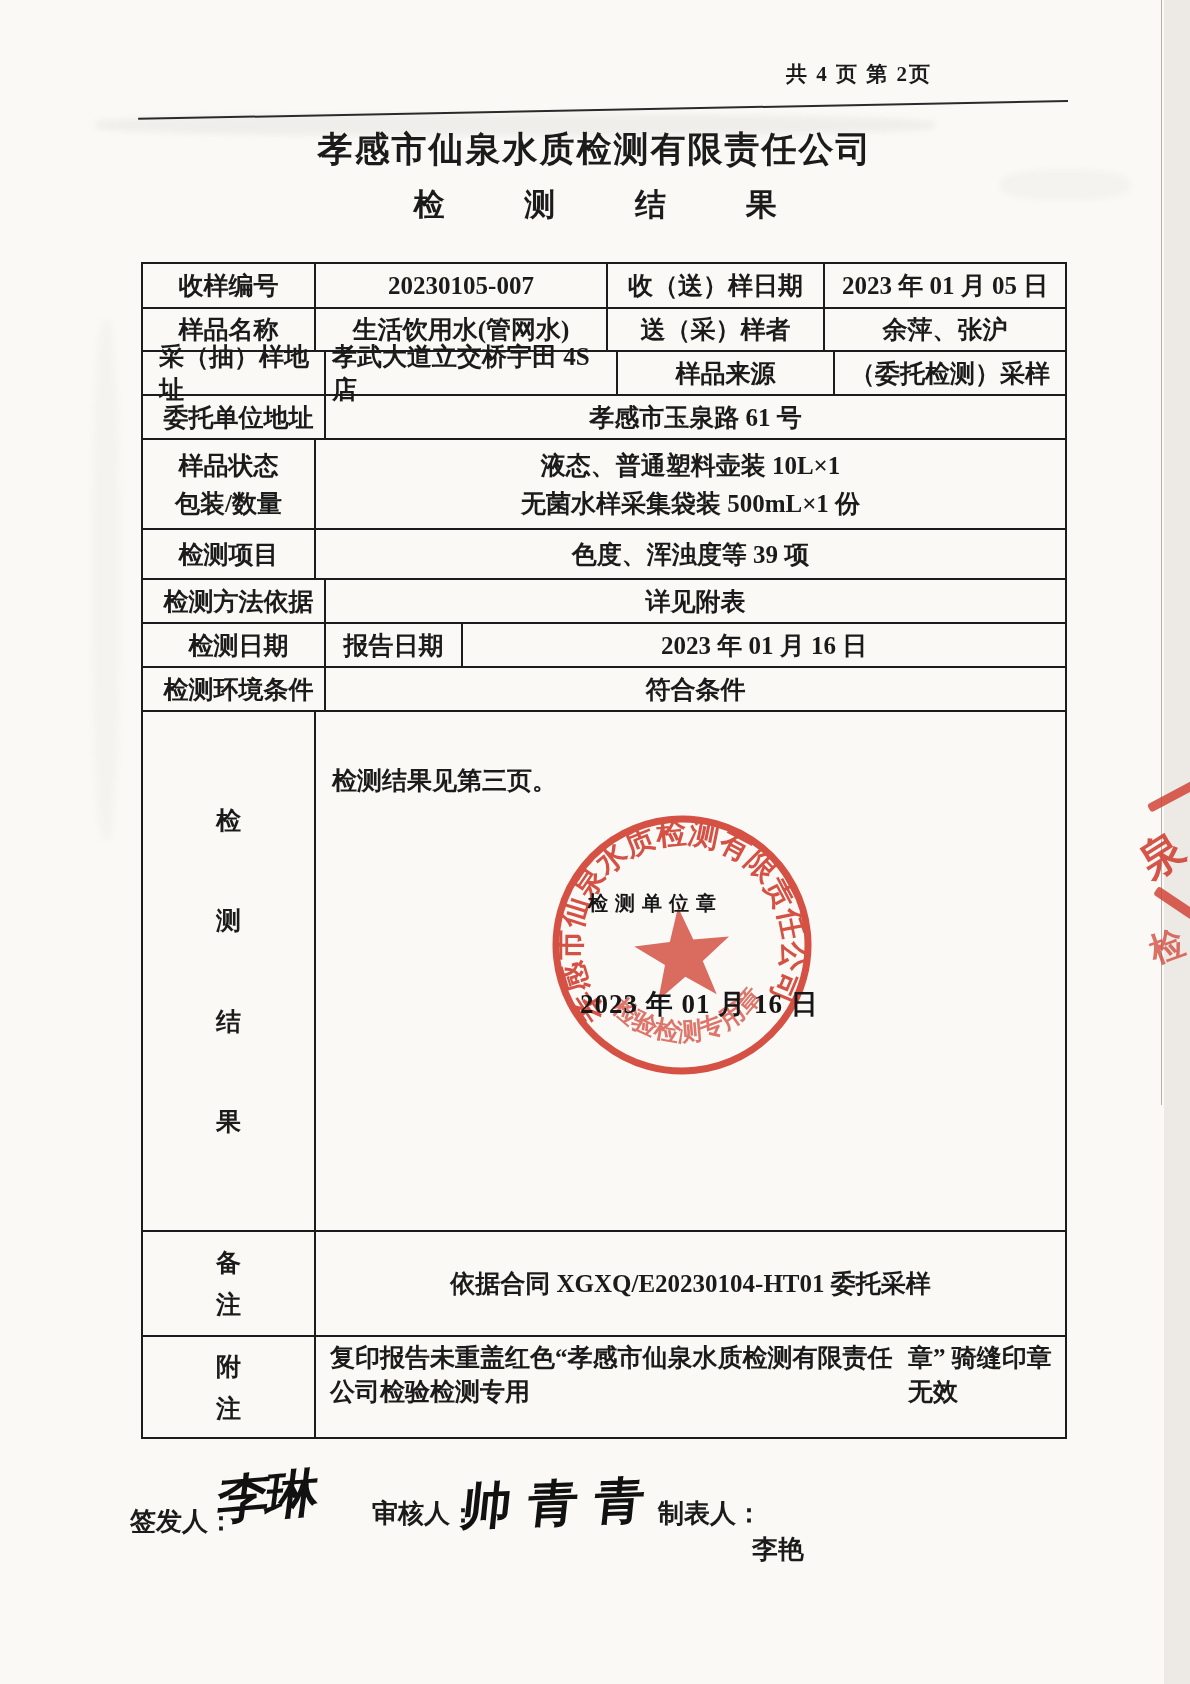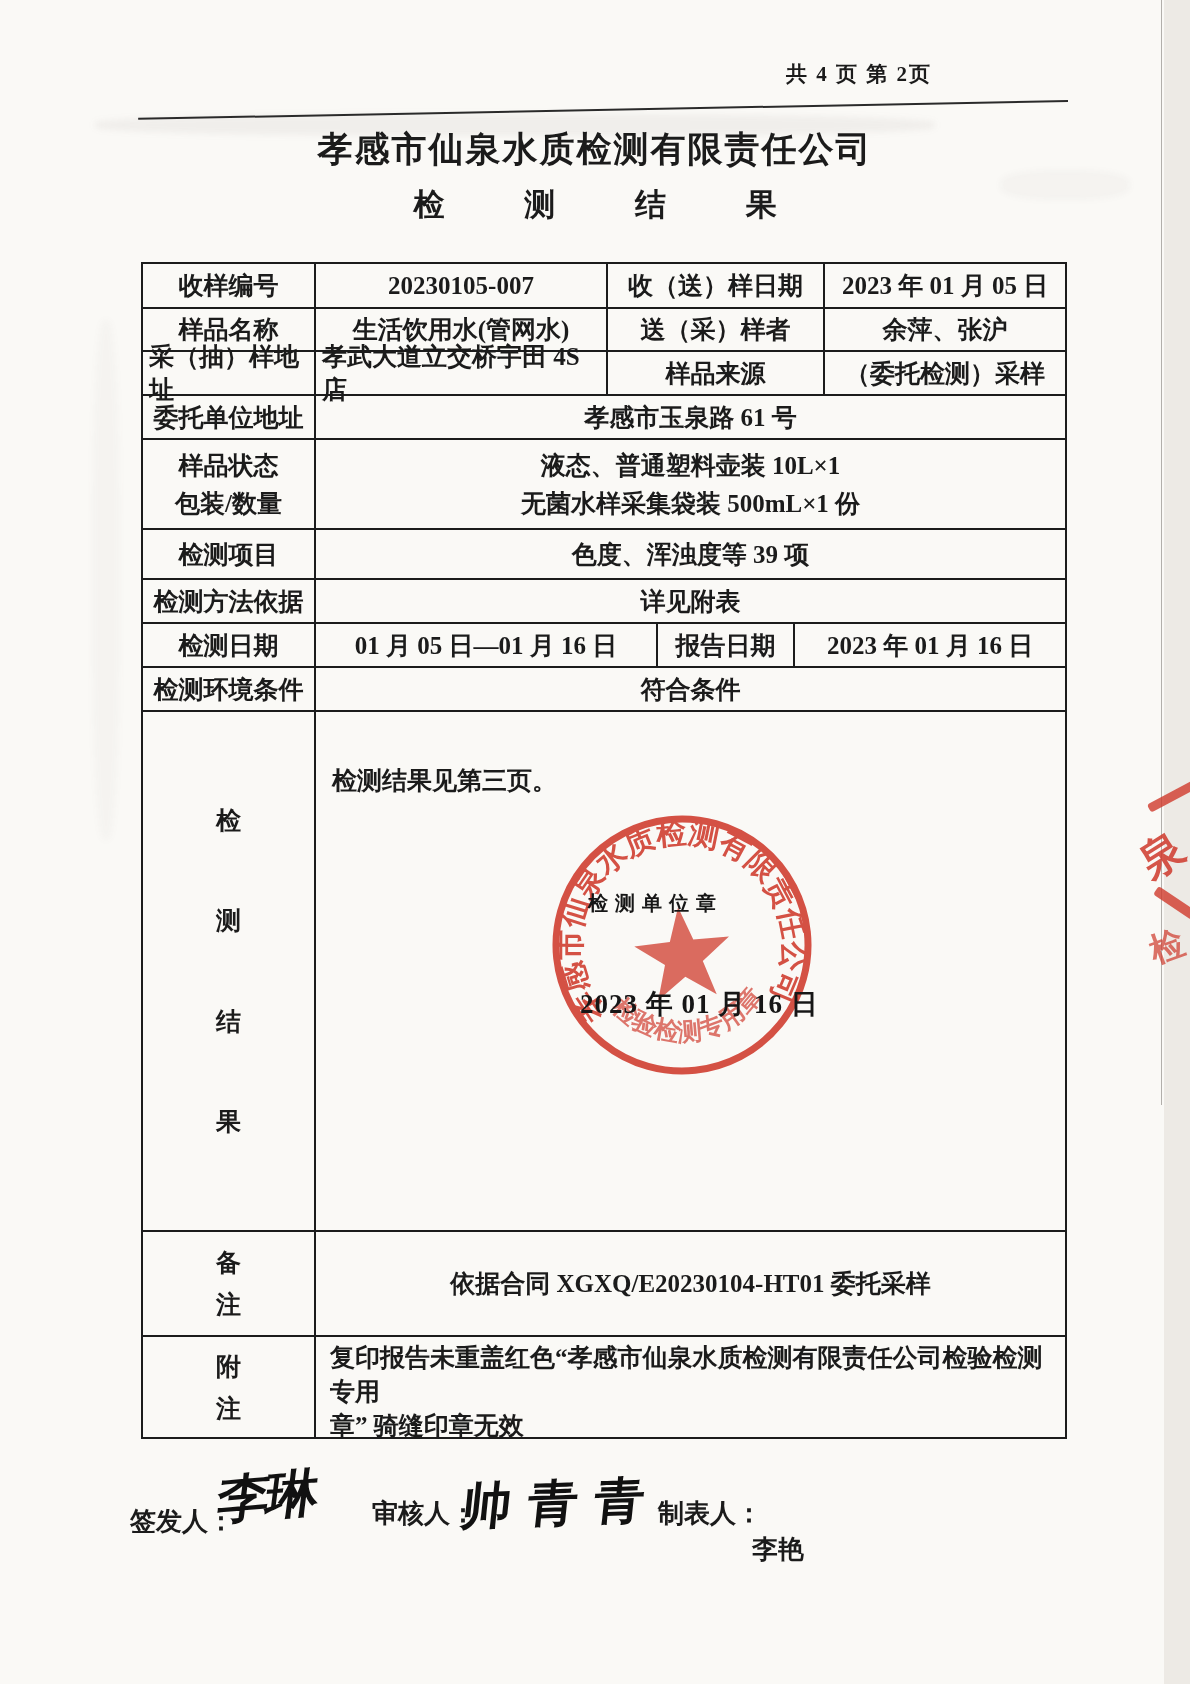--- a/index.html
+++ b/index.html
@@ -28,30 +28,30 @@
   .td{box-sizing:border-box;border-right:2px solid #1c1c1c;display:flex;
     align-items:center;justify-content:center;text-align:left;padding:2px 6px;}
   .td:last-child{border-right:none;}
   .c1{width:173px;flex:0 0 auto;}
   .c2{width:292px;flex:0 0 auto;}
   .c3{width:217px;flex:0 0 auto;}
   .c4{flex:1 1 auto;}
   .c2w{width:342px;flex:0 0 auto;}
   .c3n{width:137px;flex:0 0 auto;}
   .vspan{flex:1 1 auto;}
-  .h45{height:45px;} .h43{height:43px;} .h44{height:44px;}
+  .h45{height:45px;} .h43{height:43px;} .h44{height:44px;padding-left:10px;}
   .h90{height:90px;} .h50{height:50px;}
   .two-line{flex-direction:column;justify-content:space-around;padding:6px 4px;}
   .tall{height:520px;}
   .tall .label-col{flex-direction:column;justify-content:space-around;padding:58px 0;}
   .tall .content-col{align-items:flex-start;justify-content:flex-start;padding:52px 0 0 16px;position:relative;}
   .r11{height:105px;}
   .r11 .label-col{flex-direction:column;justify-content:space-around;padding:10px 0;}
   .r12{height:100px;}
-  .r12 .content-col{flex-direction:column;align-items:flex-start;justify-content:space-around;
+  .r12 .content-col{align-items:flex-start;justify-content:space-around;
     text-align:left;padding:4px 10px 4px 14px;line-height:34px;}
   
   .seal-box{left:542px;top:805px;width:280px;height:280px;transform:rotate(-6deg);}
   .seal-overlay-label{left:588px;top:890px;font-size:20px;font-weight:600;letter-spacing:7px;color:#161616;}
   .seal-overlay-date{left:580px;top:986px;font-size:27px;font-weight:600;letter-spacing:1px;color:#161616;}
   .edge-seal{left:1126px;top:748px;width:64px;height:232px;overflow:hidden;}
   .edge-seal .stroke{position:absolute;background:#cf392c;opacity:.8;border-radius:3px;}
   .edge-seal .ch{position:absolute;color:#cf392c;font-size:44px;font-weight:700;opacity:.85;}
   
   .footer-label{font-size:26px;font-weight:700;}
@@ -123,21 +123,20 @@
       <div class="td vspan">色度、浑浊度等 39 项</div>
     </div>
 
     <div class="tr h44">
       <div class="td c1">检测方法依据</div>
       <div class="td vspan">详见附表</div>
     </div>
 
     <div class="tr h44">
       <div class="td c1">检测日期</div>
-      <div class="td c2w">01 月 05 日—01 月 16 日</div>
       <div class="td c3n">报告日期</div>
       <div class="td c4">2023 年 01 月 16 日</div>
     </div>
 
     <div class="tr h44">
       <div class="td c1">检测环境条件</div>
       <div class="td vspan">符合条件</div>
     </div>
 
     <div class="tr tall">

